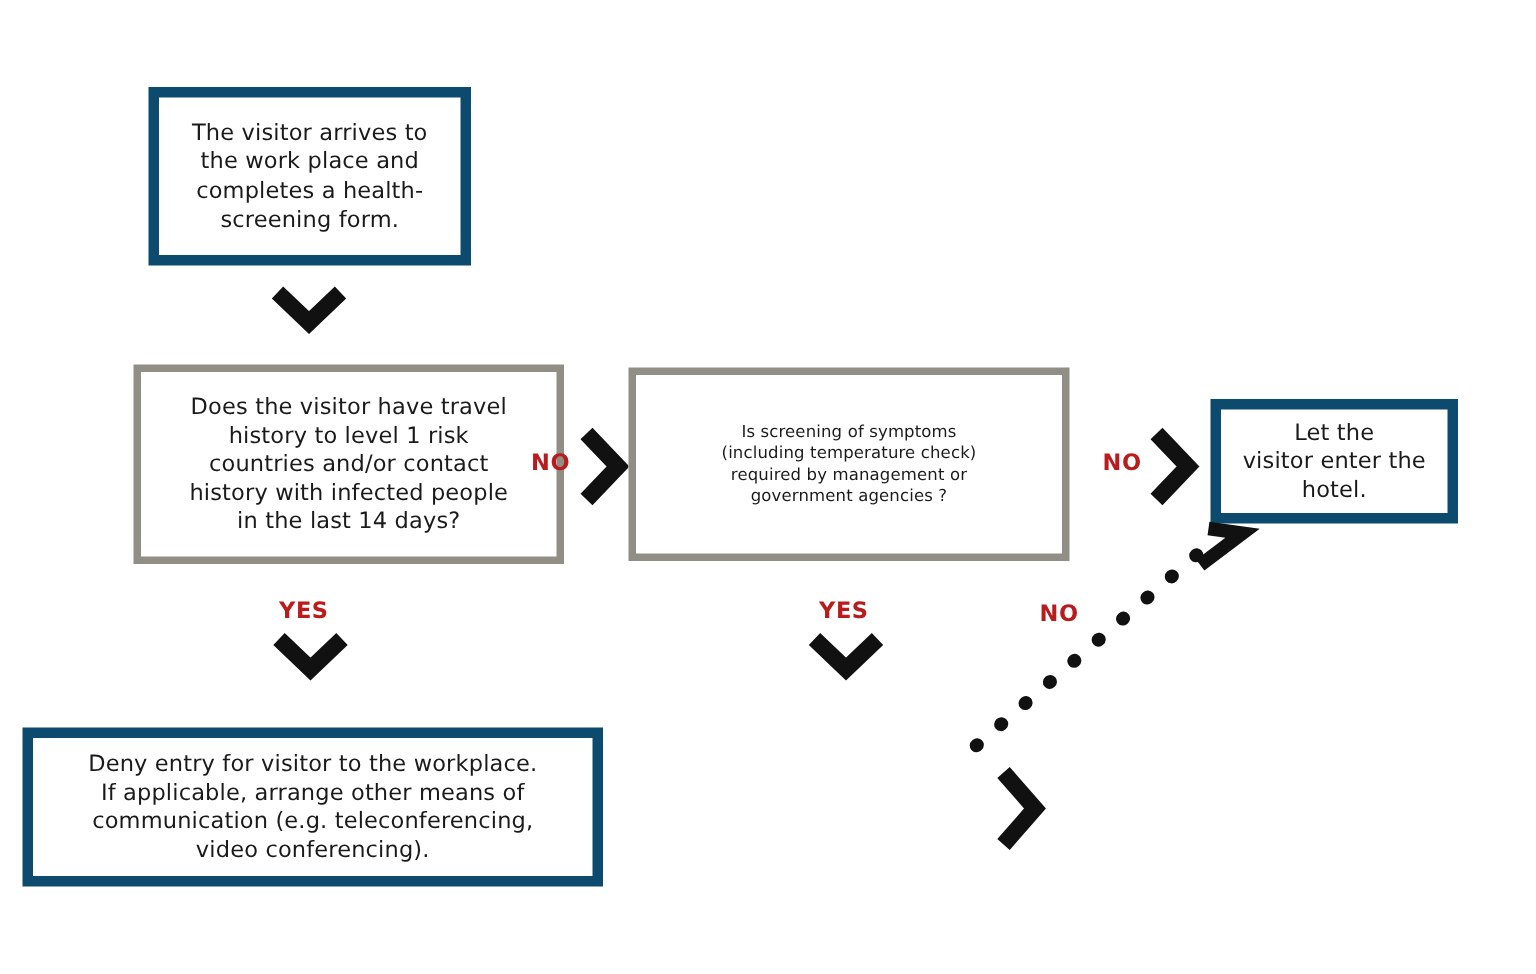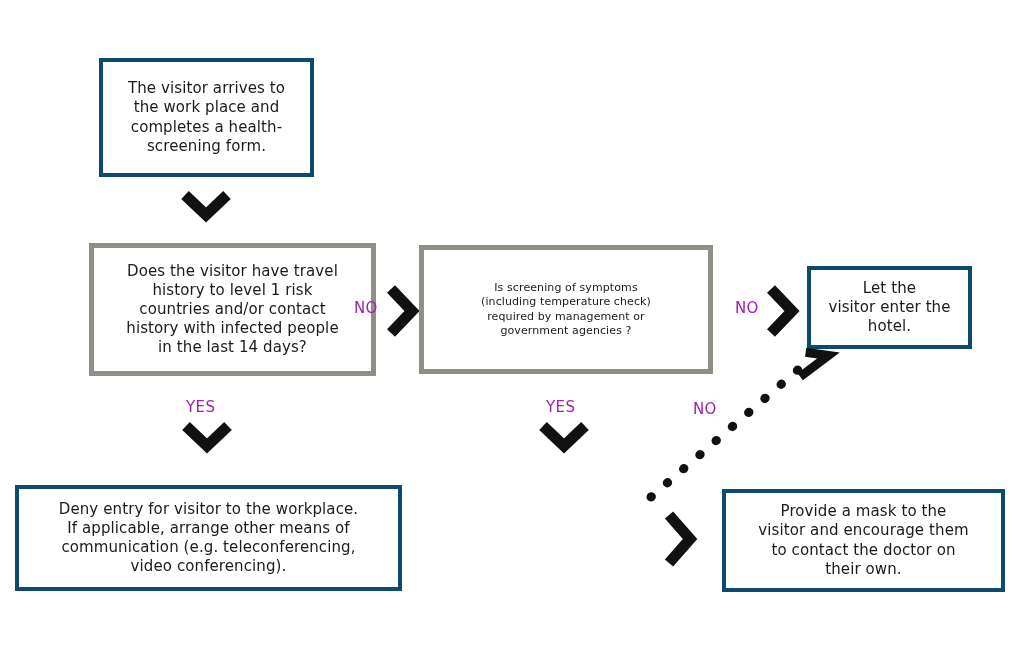--- a/index.html
+++ b/index.html
@@ -23,34 +23,34 @@
     background: #ffffff;
     display: flex;
     align-items: center;
     justify-content: center;
     text-align: center;
     color: #1a1a1a;
     line-height: 1.28;
     letter-spacing: 0.1px;
   }
   .node-teal {
-    border: 4px solid #0c4a6e;
+    border: 7px solid #0c4a6e;
   }
   .node-gray {
     border: 5px solid #908e85;
   }
   .node .node-text {
     display: block;
     padding: 2px 8px;
     white-space: pre-line;
   }
   .label {
     position: absolute;
-    font-weight: normal;
-    color: #a21caf;
+    font-weight: bold;
+    color: #b91c1c;
     letter-spacing: 0.4px;
   }
   .chev {
     position: absolute;
     display: block;
   }
   .chev svg {
     display: block;
     overflow: visible;
   }
@@ -141,26 +141,20 @@
 video conferencing).</span>
   </div>
 
 
   <span class="chev" style="left:664px; top:511px;">
     <svg width="32" height="56" viewBox="0 0 32 56">
       <polyline points="5,4 26,28 5,52" fill="none" stroke="#111111" stroke-width="11" stroke-linecap="butt" stroke-linejoin="miter"></polyline>
     </svg>
   </span>
 
-  <div class="node node-teal" style="left:722px; top:489px; width:283px; height:103px; font-size:15px;">
-    <span class="node-text">Provide a mask to the
-visitor and encourage them
-to contact the doctor on
-their own.</span>
-  </div>
 
   <svg class="dotted-line" viewBox="0 0 1024 649">
     <line x1="651" y1="497" x2="800" y2="368" stroke="#111111" stroke-width="9" stroke-linecap="round" stroke-dasharray="0.5 21"></line>
   </svg>
 
   <span class="chev" style="left:797px; top:345px;">
     <svg width="40" height="40" viewBox="0 0 40 40">
       <polyline points="5,34 30,9 30,9 7,9" fill="none" stroke="#111111" stroke-width="9" stroke-linecap="butt" stroke-linejoin="miter" transform="rotate(8 20 20)"></polyline>
     </svg>
   </span>

